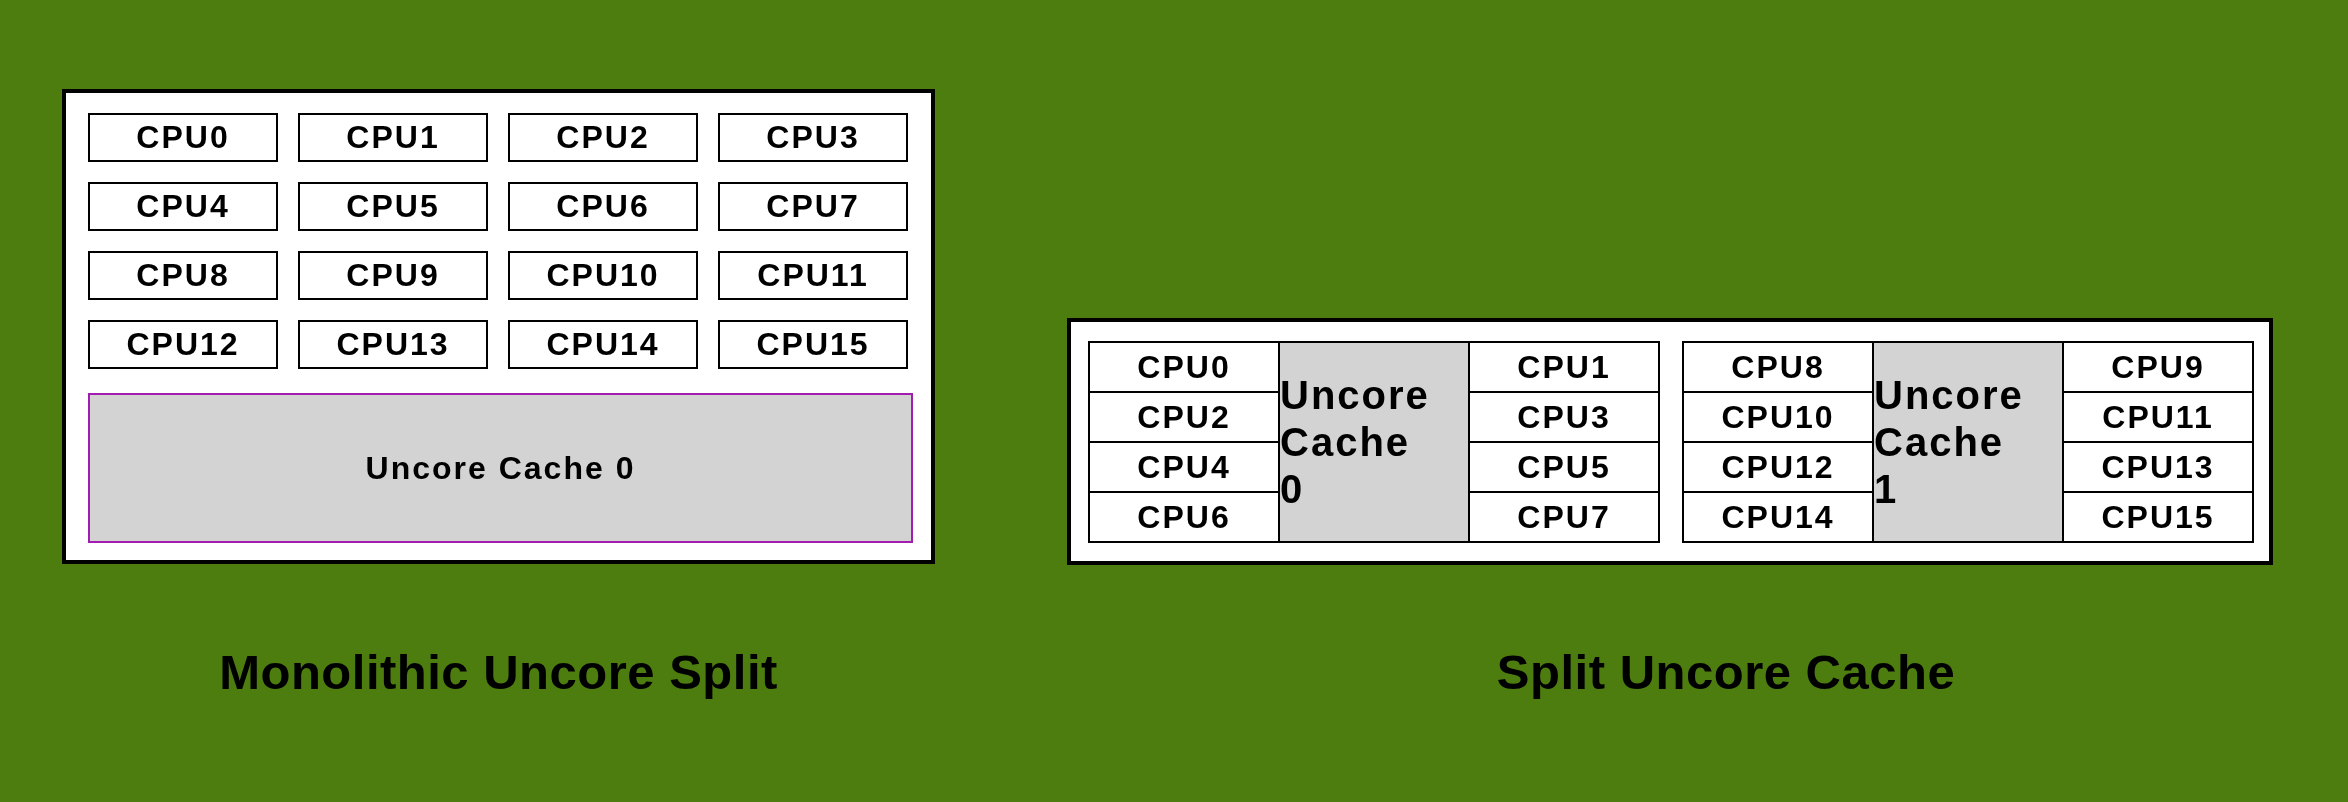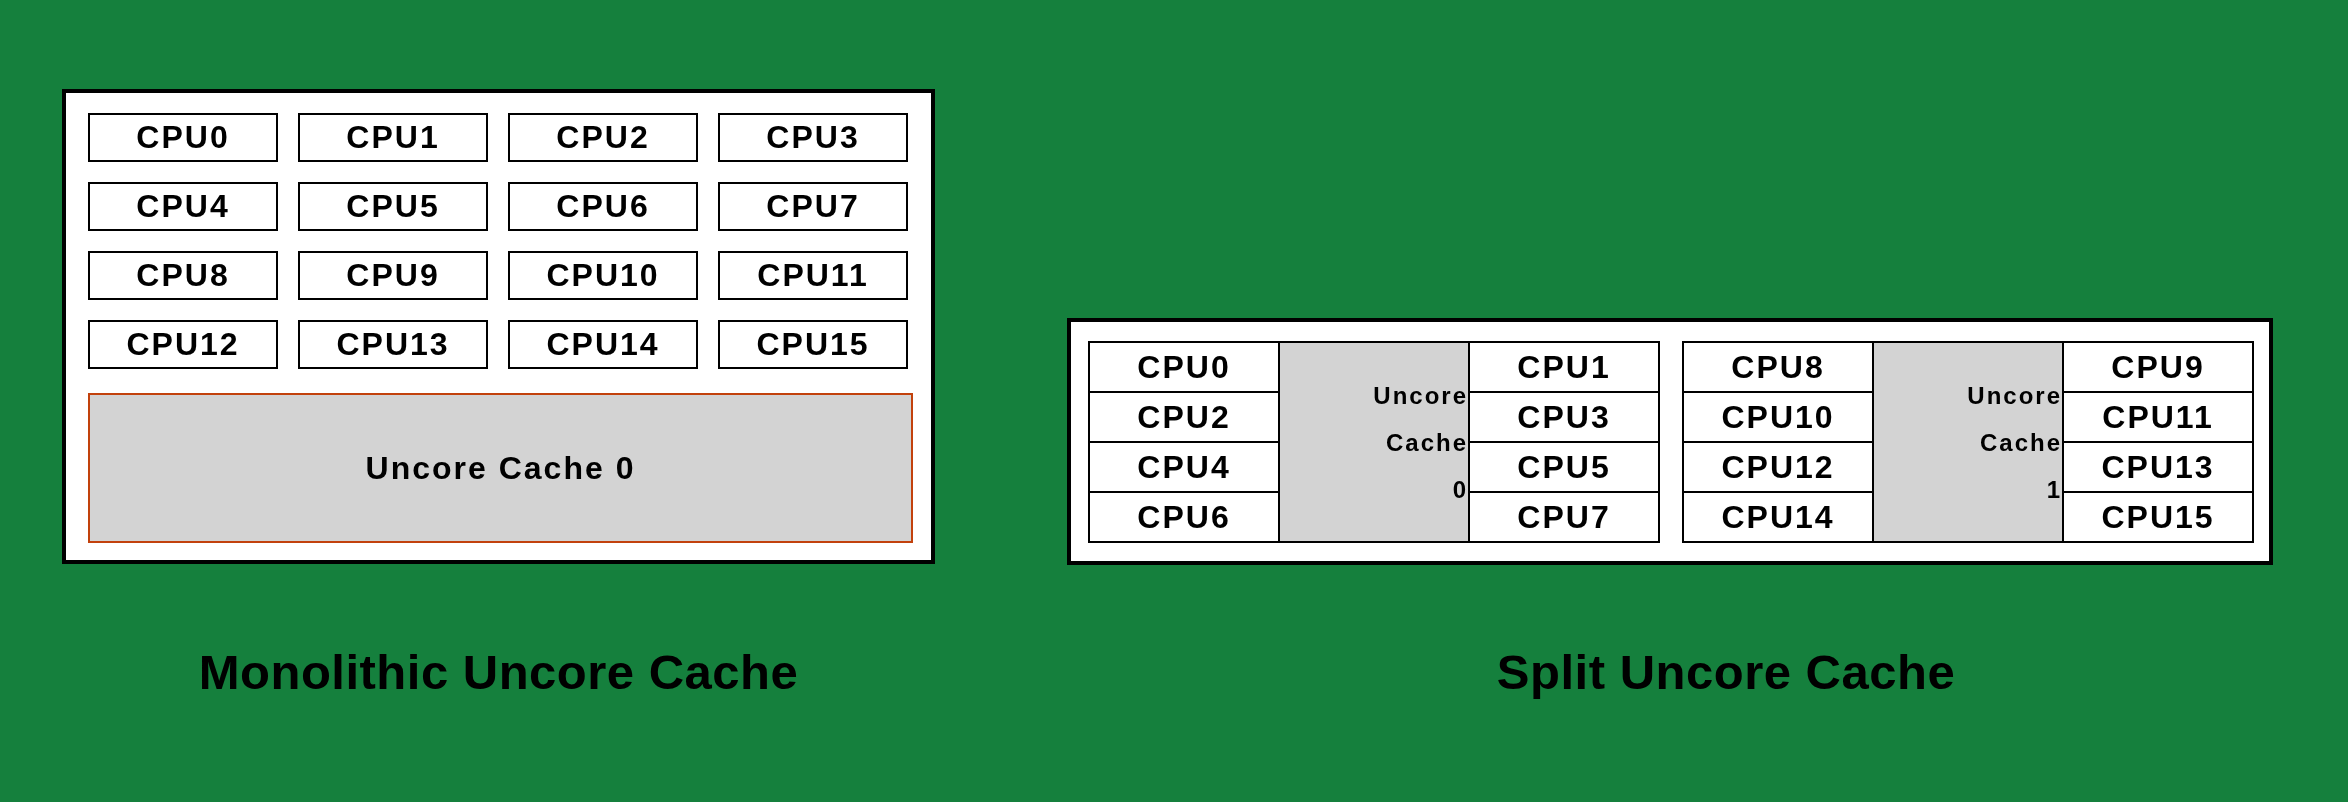--- a/index.html
+++ b/index.html
@@ -4,21 +4,21 @@
 <style>
   html, body {
     margin: 0;
     padding: 0;
     background: #ffffff;
   }
   .canvas {
     position: relative;
     width: 2348px;
     height: 802px;
-    background: #15803d;
+    background: #4d7c0f;
     font-family: "Liberation Sans", sans-serif;
     color: #000000;
     overflow: hidden;
   }
 
   
   .mono-box {
     position: absolute;
     left: 62px;
     top: 89px;
@@ -49,21 +49,21 @@
     font-size: 32px;
     letter-spacing: 2px;
     white-space: nowrap;
   }
   .mono-cache {
     position: absolute;
     left: 22px;
     top: 300px;
     width: 825px;
     height: 150px;
-    border: 2px solid #c2410c;
+    border: 2px solid #a21caf;
     box-sizing: border-box;
     display: flex;
     align-items: center;
     justify-content: center;
     font-weight: bold;
     font-size: 32px;
     letter-spacing: 2px;
   }
 
   
@@ -105,24 +105,24 @@
     justify-content: center;
     font-weight: bold;
     font-size: 32px;
     letter-spacing: 2px;
     white-space: nowrap;
   }
   .cache-col {
     flex: 1 1 0;
     display: flex;
     flex-direction: column;
-    align-items: flex-end;
-    justify-content: center;
-    font-weight: bold;
-    font-size: 24px;
+    align-items: flex-start;
+    justify-content: center;
+    font-weight: bold;
+    font-size: 40px;
     letter-spacing: 2px;
     text-align: center;
     line-height: 47px;
   }
 
   
   .caption {
     position: absolute;
     top: 644px;
     text-align: center;
@@ -153,21 +153,21 @@
       <div class="cpu-box">CPU9</div>
       <div class="cpu-box">CPU10</div>
       <div class="cpu-box">CPU11</div>
       <div class="cpu-box">CPU12</div>
       <div class="cpu-box">CPU13</div>
       <div class="cpu-box">CPU14</div>
       <div class="cpu-box">CPU15</div>
     </div>
     <div class="mono-cache" style="background: rgb(211, 211, 211);">Uncore Cache 0</div>
   </div>
-  <div class="caption caption-mono">Monolithic Uncore Cache</div>
+  <div class="caption caption-mono">Monolithic Uncore Split</div>
 
   <div class="split-box">
 
     <div class="cluster cluster-0">
       <div class="cpu-col">
         <div class="cpu-cell">CPU0</div>
         <div class="cpu-cell">CPU2</div>
         <div class="cpu-cell">CPU4</div>
         <div class="cpu-cell">CPU6</div>
       </div>

